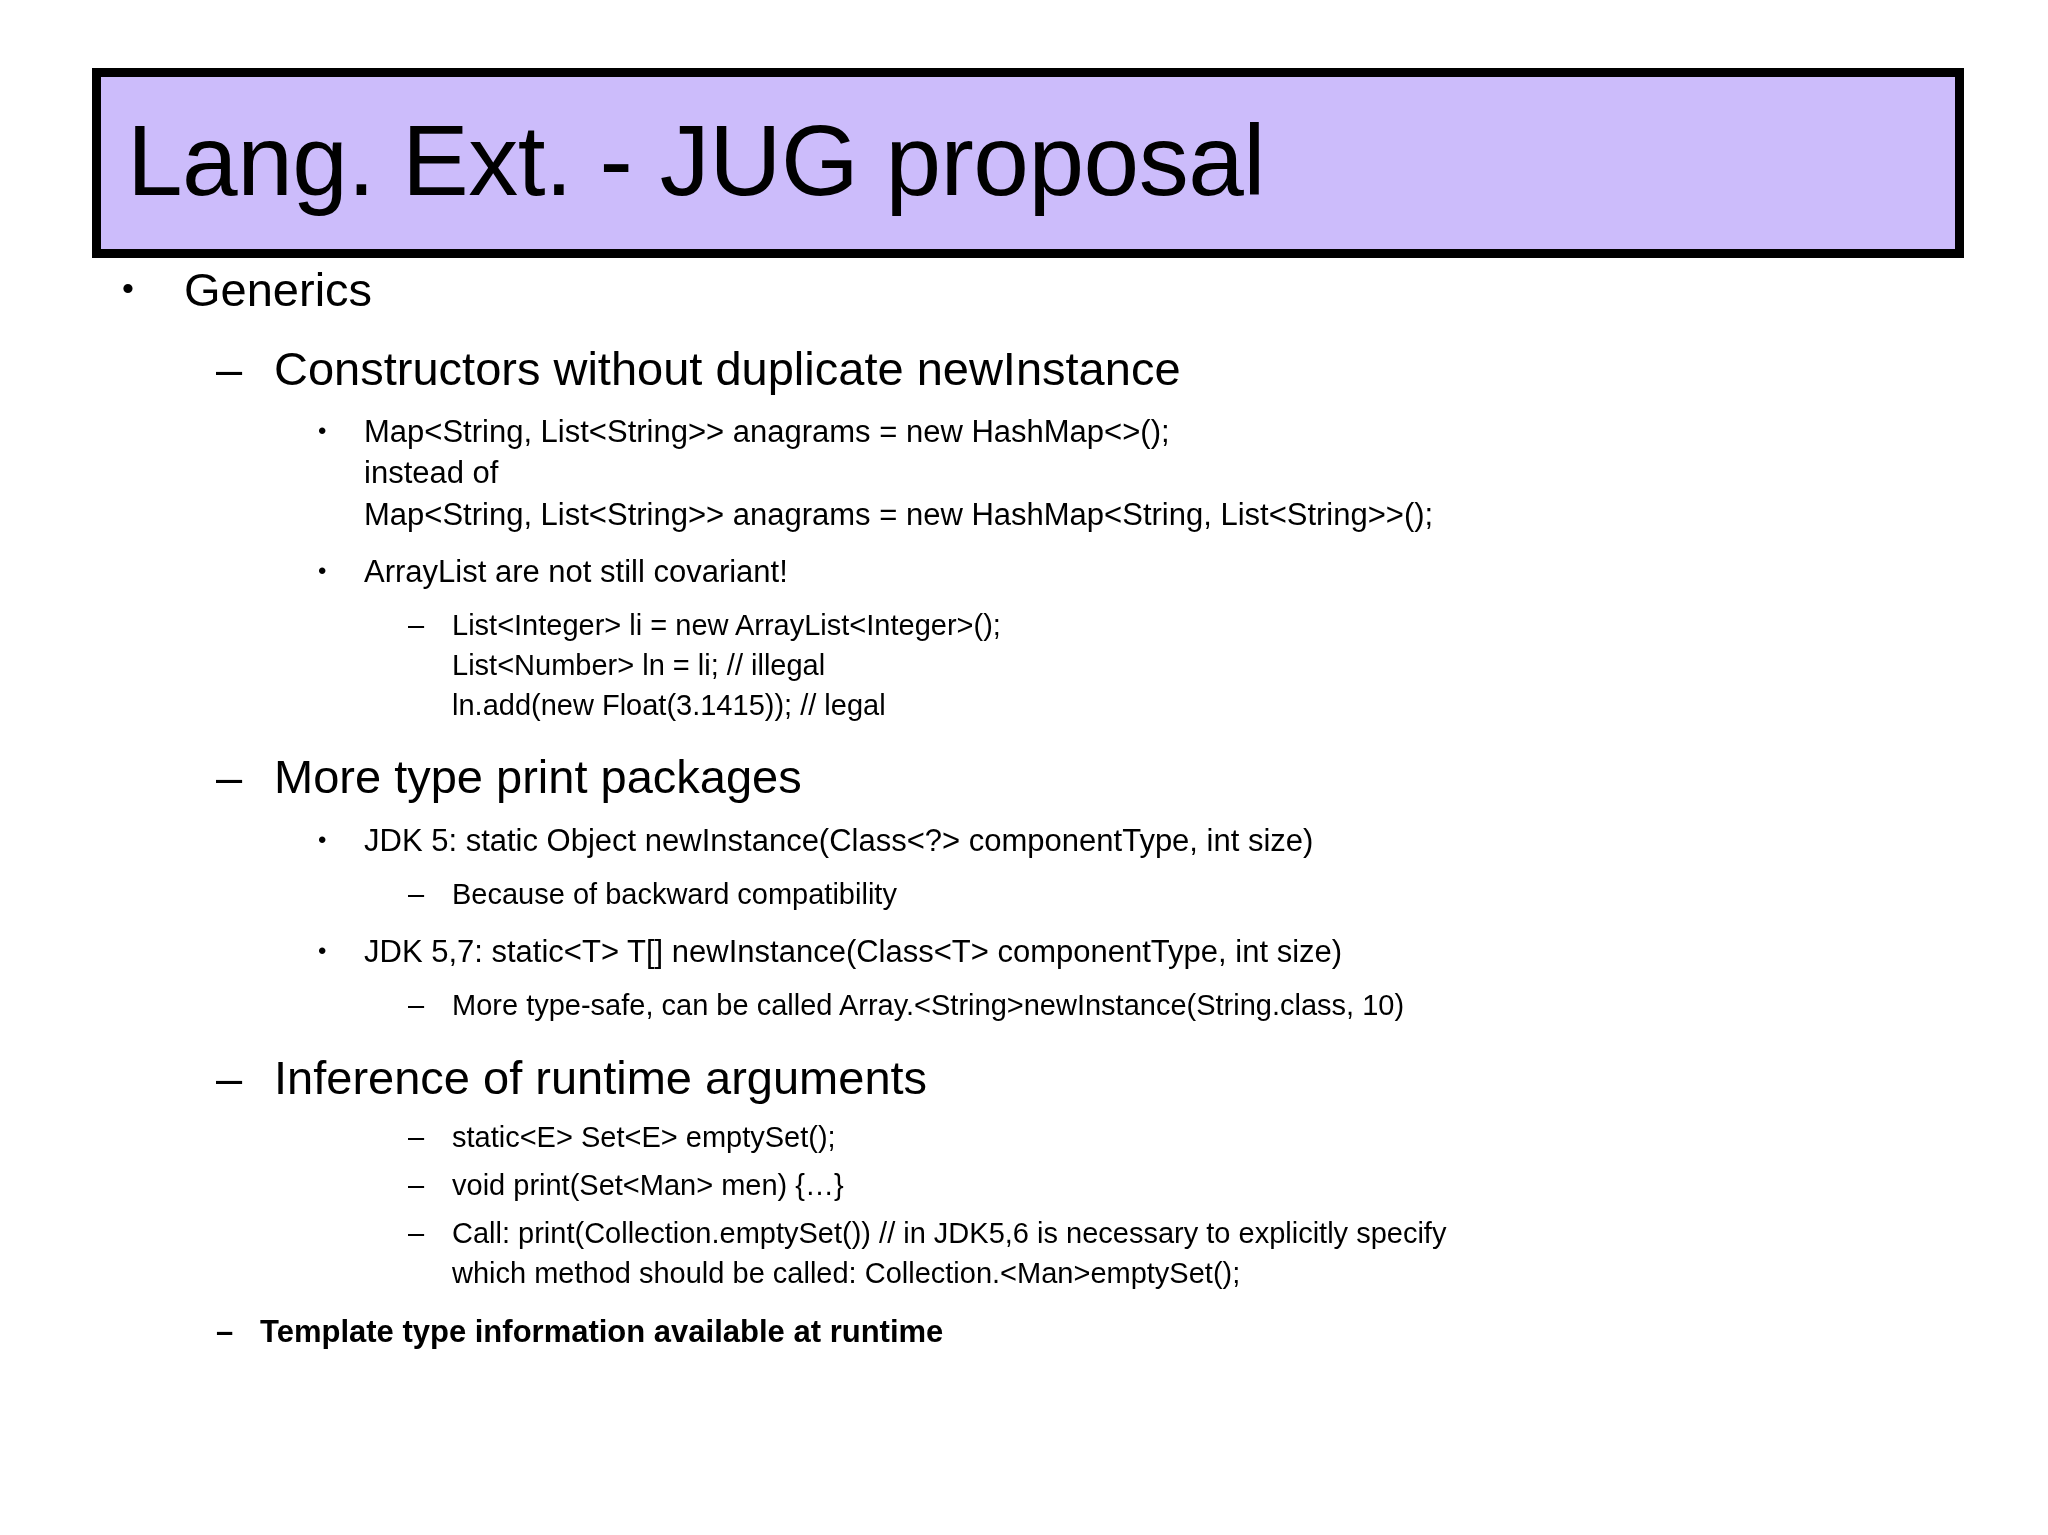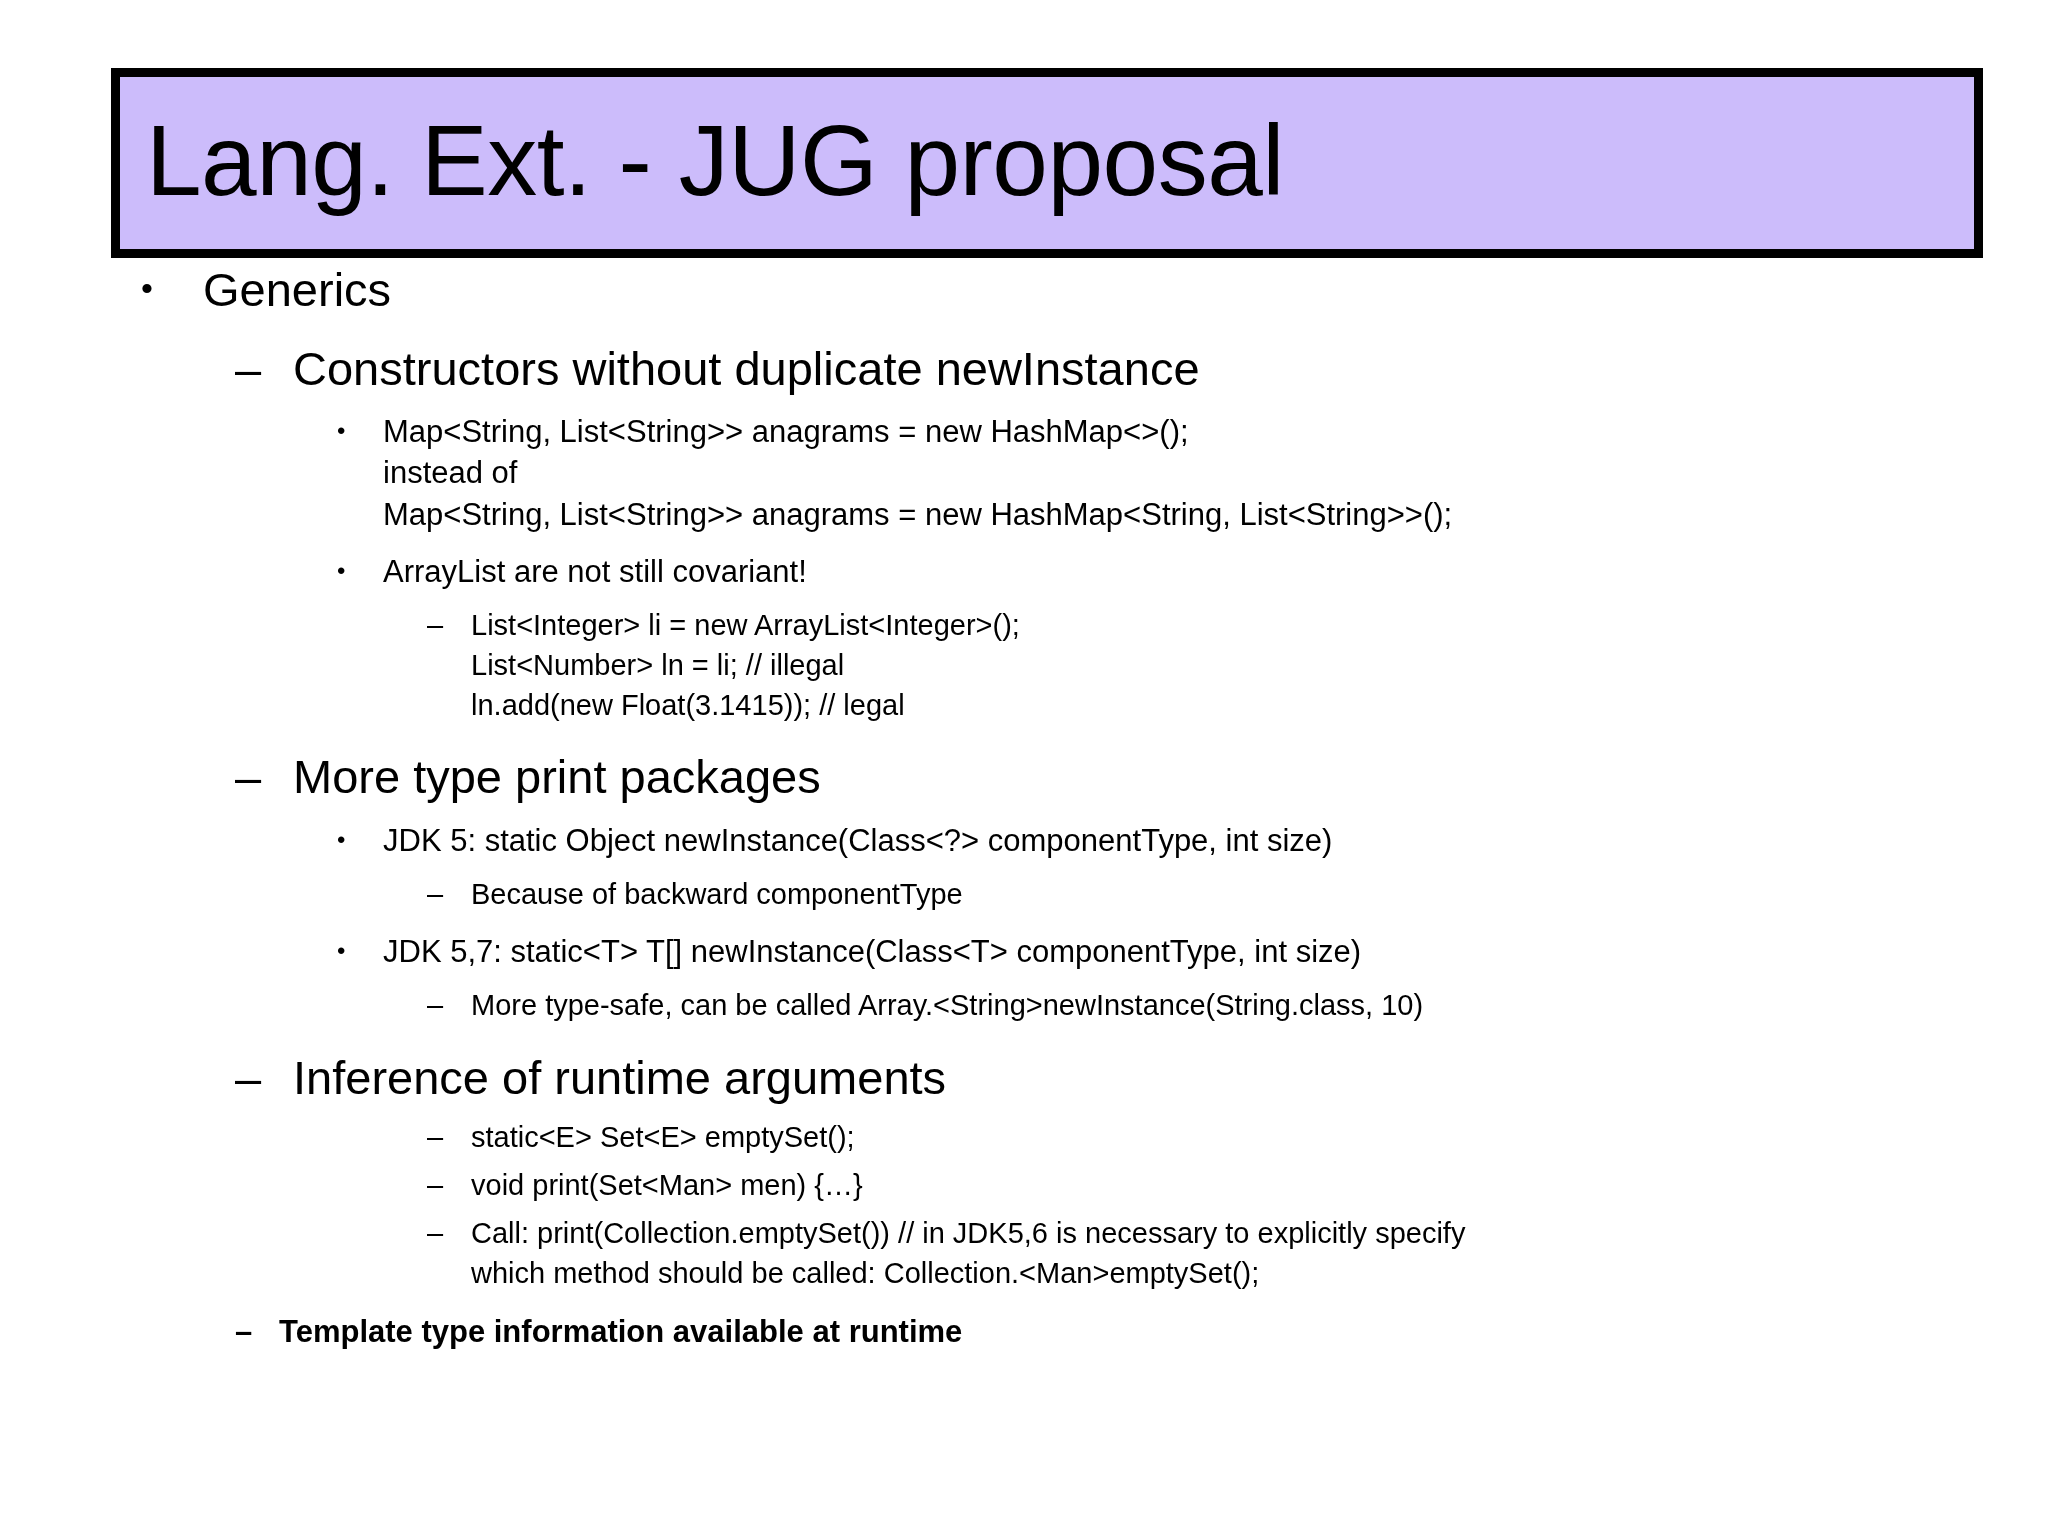--- a/index.html
+++ b/index.html
@@ -13,21 +13,20 @@
     overflow: hidden;
     font-family: "Liberation Sans", sans-serif;
     color: #000000;
   }
 
   .slide {
     position: relative;
     width: 1948px;
     height: 1535px;
     background: #ffffff;
-    margin-left: 19px;
   }
 
   
   .title-box {
     position: absolute;
     left: 92px;
     top: 68px;
     width: 1872px;
     height: 190px;
     background: #ccbcfb;
@@ -152,21 +151,21 @@
       <span class="txt">More type print packages</span>
     </div>
 
     <div class="row lvl3">
       <span class="marker">•</span>
       <span class="txt">JDK 5: static Object newInstance(Class&lt;?&gt; componentType, int size)</span>
     </div>
 
     <div class="row lvl4">
       <span class="marker">–</span>
-      <span class="txt">Because of backward componentType</span>
+      <span class="txt">Because of backward compatibility</span>
     </div>
 
     <div class="row lvl3">
       <span class="marker">•</span>
       <span class="txt">JDK 5,7: static&lt;T&gt; T[] newInstance(Class&lt;T&gt; componentType, int size)</span>
     </div>
 
     <div class="row lvl4">
       <span class="marker">–</span>
       <span class="txt">More type-safe, can be called Array.&lt;String&gt;newInstance(String.class, 10)</span>

